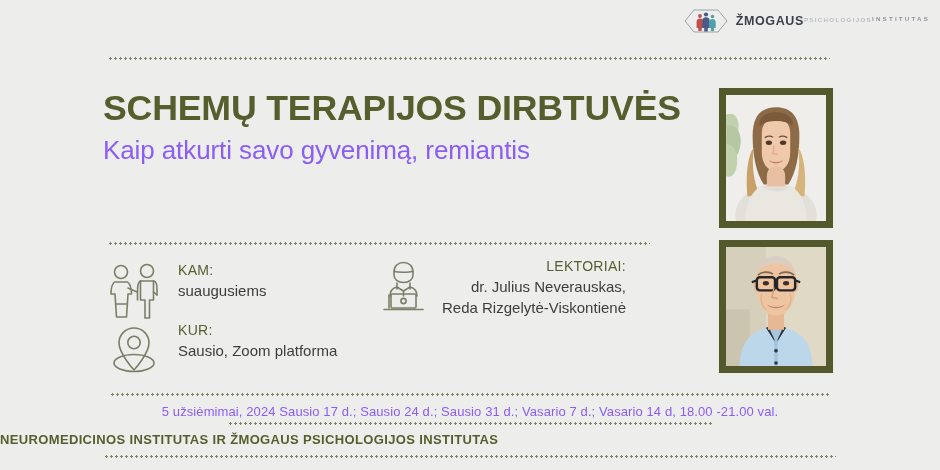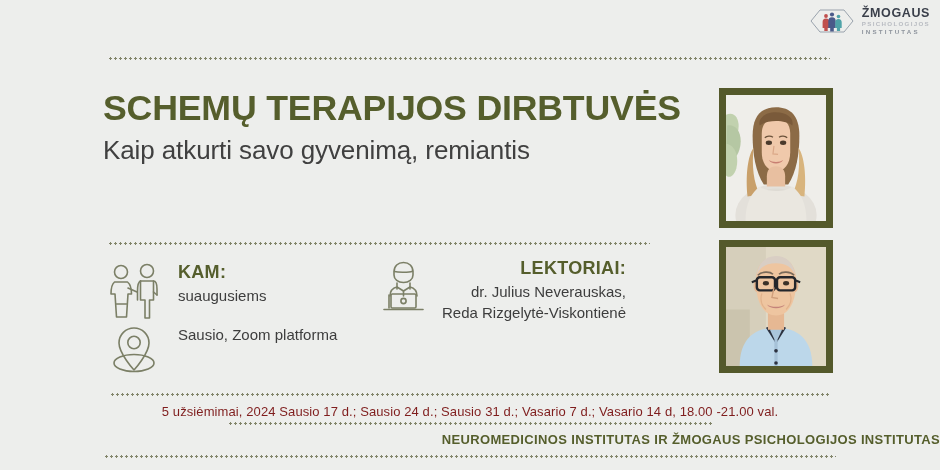--- a/index.html
+++ b/index.html
@@ -14,21 +14,21 @@
     position:absolute;inset:0;
     background:#edeeec;
   }
 
   
   .logo{
     position:absolute; top:6px; right:10px;
     display:flex;align-items:center;gap:7px;
   }
   .logo-mark{position:relative;width:46px;height:30px;}
-  .logo-text{display:flex;flex-direction:column;line-height:1;}
+  .logo-text{display:flex;line-height:1;}
   .logo-name{
     font-size:12.5px;font-weight:bold;letter-spacing:.6px;
     color:#3a3f4a;
   }
   .logo-sub1{
     font-size:6.2px;letter-spacing:1.3px;color:#b9bcc2;
     margin-top:2px;font-weight:bold;
   }
   .logo-sub2{
     font-size:6.2px;letter-spacing:2.2px;color:#8e949d;
@@ -50,58 +50,58 @@
     position:absolute;left:103px;top:88px;
     font-size:35px;font-weight:bold;
     letter-spacing:-0.2px;
     color:#555e2c;
     font-family:"Liberation Sans", sans-serif;
     transform:scaleX(1.02);transform-origin:left center;
     white-space:nowrap;
   }
   .subtitle{
     position:absolute;left:103px;top:134px;
-    font-size:26px;color:#404040;
+    font-size:26px;color:#8b5cf6;
     line-height:1.28;
     letter-spacing:-0.1px;
     white-space:nowrap;
   }
 
   
   .info-row{position:absolute;display:flex;align-items:flex-start;gap:14px;}
   .ico{flex:0 0 auto;color:#7b7f66;}
   .info-txt{display:flex;flex-direction:column;}
   .info-label{
-    font-size:18px;font-weight:bold;color:#555e2c;
+    font-size:14px;font-weight:normal;color:#555e2c;
     letter-spacing:.3px;line-height:1.15;
   }
   .info-value{
     font-size:15px;color:#3d3d3d;line-height:1.35;margin-top:3px;
     white-space:nowrap;
   }
 
   
   .frame{
     position:absolute;
     border:7px solid #54592b;
     box-sizing:border-box;
     overflow:hidden;
     background:#d9d3c4;
   }
   .frame .inner{position:absolute;inset:0;overflow:hidden;}
 
   
   .datesline{
     position:absolute;left:0;right:0;top:404px;
-    text-align:center;font-size:13px;color:#7f1d1d;
+    text-align:center;font-size:13px;color:#8b5cf6;
     letter-spacing:.1px;
   }
   .orgline{
     position:absolute;left:0;right:0;top:432px;
-    text-align:right;font-size:13px;font-weight:bold;
+    text-align:left;font-size:13px;font-weight:bold;
     color:#555e2c;letter-spacing:.35px;
   }
 </style>
 </head>
 <body>
 
 <div class="poster">
 
   <div class="logo">
     <div class="logo-mark">
@@ -155,20 +155,21 @@
 
   <div class="info-row" style="left:104px;top:322px;">
     <div class="ico">
       <svg width="60" height="58" viewBox="0 0 60 58" fill="none" stroke="#7b7f66" stroke-width="1.6" stroke-linecap="round" stroke-linejoin="round">
         <path d="M30 6 C21.7 6 15 12.7 15 21 C15 31.5 30 48 30 48 C30 48 45 31.5 45 21 C45 12.7 38.3 6 30 6 Z"></path>
         <circle cx="30" cy="20.5" r="6.2"></circle>
         <ellipse cx="30" cy="41" rx="20" ry="8.5"></ellipse>
       </svg>
     </div>
     <div class="info-txt">
+      <span class="info-label">KUR:</span>
       <span class="info-value">Sausio, Zoom platforma</span>
     </div>
   </div>
 
   <div class="info-row" style="left:378px;top:258px;text-align:right;">
     <div class="ico">
       <svg width="50" height="58" viewBox="0 0 50 58" fill="none" stroke="#7b7f66" stroke-width="1.6" stroke-linecap="round" stroke-linejoin="round">
         <path d="M16 14 C16 8 20 4.5 25.5 4.5 C31 4.5 35 8 35 14 L35 17 C35 21.5 31 24.5 25.5 24.5 C20 24.5 16 21.5 16 17 Z"></path>
         <path d="M16.5 13.5 C20 14.5 31 14.5 34.5 13.2"></path>
         <path d="M19 25 L19 31"></path>

